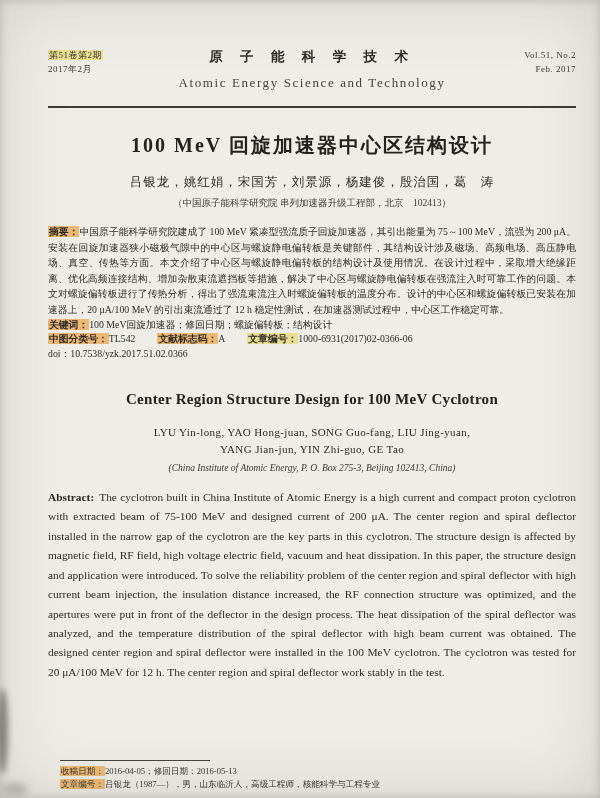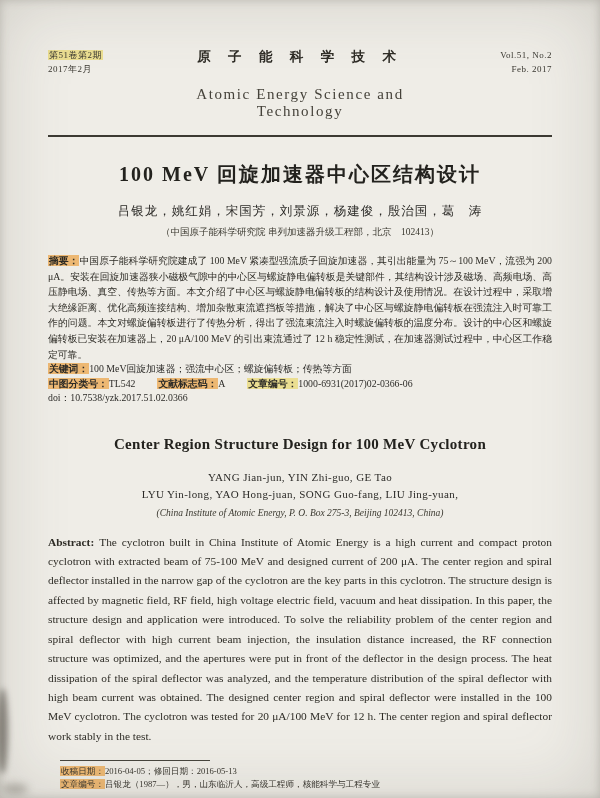--- a/index.html
+++ b/index.html
@@ -10,21 +10,21 @@
   }
   .page {
     position: relative;
     width: 600px;
     height: 798px;
     margin: 0 auto;
     background: #efede7;
     color: #2b2a27;
     overflow: hidden;
     box-sizing: border-box;
-    padding: 48px 48px 0 48px;
+    padding: 48px 24px 0 48px;
   }
   .page::after {
     content: "";
     position: absolute;
     inset: 0;
     pointer-events: none;
     box-shadow: inset 0 0 70px rgba(95,90,78,0.20), inset 0 0 10px rgba(95,90,78,0.28);
   }
   
   .smudge-left {
@@ -68,22 +68,22 @@
     text-align: center;
     flex: 1;
   }
   .hc-cn {
     font-size: 13.5px;
     font-weight: 600;
     letter-spacing: 7px;
     color: #2f2d27;
   }
   .hc-en {
-    margin-top: 20px;
-    font-size: 15px;
+    margin-top: 9px;
+    font-size: 13px;
     letter-spacing: 1.6px;
     color: #45423a;
   }
   .header-rule {
     margin-top: 15px;
     height: 2px;
     background: #3c3a33;
   }
 
   
@@ -212,31 +212,31 @@
   <div class="header-rule"></div>
 
   <h1 class="title-cn">100 MeV 回旋加速器中心区结构设计</h1>
 
   <div class="authors-cn">吕银龙，姚红娟，宋国芳，刘景源，杨建俊，殷治国，葛　涛</div>
 
   <div class="affil-cn">（中国原子能科学研究院 串列加速器升级工程部，北京　102413）</div>
 
   <p class="abstract-cn"><span class="label-bold hl-orange">摘要：</span><span>中国原子能科学研究院建成了 100 MeV 紧凑型强流质子回旋加速器，其引出能量为 75～100 MeV，流强为 200 μA。安装在回旋加速器狭小磁极气隙中的中心区与螺旋静电偏转板是关键部件，其结构设计涉及磁场、高频电场、高压静电场、真空、传热等方面。本文介绍了中心区与螺旋静电偏转板的结构设计及使用情况。在设计过程中，采取增大绝缘距离、优化高频连接结构、增加杂散束流遮挡板等措施，解决了中心区与螺旋静电偏转板在强流注入时可靠工作的问题。本文对螺旋偏转板进行了传热分析，得出了强流束流注入时螺旋偏转板的温度分布。设计的中心区和螺旋偏转板已安装在加速器上，20 μA/100 MeV 的引出束流通过了 12 h 稳定性测试，在加速器测试过程中，中心区工作稳定可靠。</span></p>
 
-  <p class="meta-line"><span class="label-bold hl-orange">关键词：</span><span>100 MeV回旋加速器；强流中心区；螺旋偏转板；传热等方面</span></p>
+  <p class="meta-line"><span class="label-bold hl-orange">关键词：</span><span>100 MeV回旋加速器；修回日期；螺旋偏转板；结构设计</span></p>
 
   <p class="meta-line"><span class="label-bold hl-orange">中图分类号：</span><span>TL542</span><span class="meta-gap"></span><span class="label-bold hl-orange">文献标志码：</span><span>A</span><span class="meta-gap"></span><span class="label-bold hl-yellow">文章编号：</span><span>1000-6931(2017)02-0366-06</span></p>
 
   <p class="meta-line">doi：10.7538/yzk.2017.51.02.0366</p>
 
   <h2 class="title-en">Center Region Structure Design for 100 MeV Cyclotron</h2>
 
   <div class="authors-en">
+    <div>LYU Yin-long, YAO Hong-juan, SONG Guo-fang, LIU Jing-yuan,</div>
     <div>YANG Jian-jun, YIN Zhi-guo, GE Tao</div>
-    <div>LYU Yin-long, YAO Hong-juan, SONG Guo-fang, LIU Jing-yuan,</div>
   </div>
 
   <div class="affil-en">(China Institute of Atomic Energy, P. O. Box 275-3, Beijing 102413, China)</div>
 
   <p class="abstract-en"><span class="label-en">Abstract:</span><span>The cyclotron built in China Institute of Atomic Energy is a high current and compact proton cyclotron with extracted beam of 75-100 MeV and designed current of 200 μA. The center region and spiral deflector installed in the narrow gap of the cyclotron are the key parts in this cyclotron. The structure design is affected by magnetic field, RF field, high voltage electric field, vacuum and heat dissipation. In this paper, the structure design and application were introduced. To solve the reliability problem of the center region and spiral deflector with high current beam injection, the insulation distance increased, the RF connection structure was optimized, and the apertures were put in front of the deflector in the design process. The heat dissipation of the spiral deflector was analyzed, and the temperature distribution of the spiral deflector with high beam current was obtained. The designed center region and spiral deflector were installed in the 100 MeV cyclotron. The cyclotron was tested for 20 μA/100 MeV for 12 h. The center region and spiral deflector work stably in the test.</span></p>
 
   <div class="footnote">
     <div class="footnote-rule"></div>
     <div><span class="hl-orange">收稿日期：</span><span>2016-04-05；修回日期：2016-05-13</span></div>
     <div><span class="hl-orange">文章编号：</span><span>吕银龙（1987—），男，山东临沂人，高级工程师，核能科学与工程专业</span></div>

